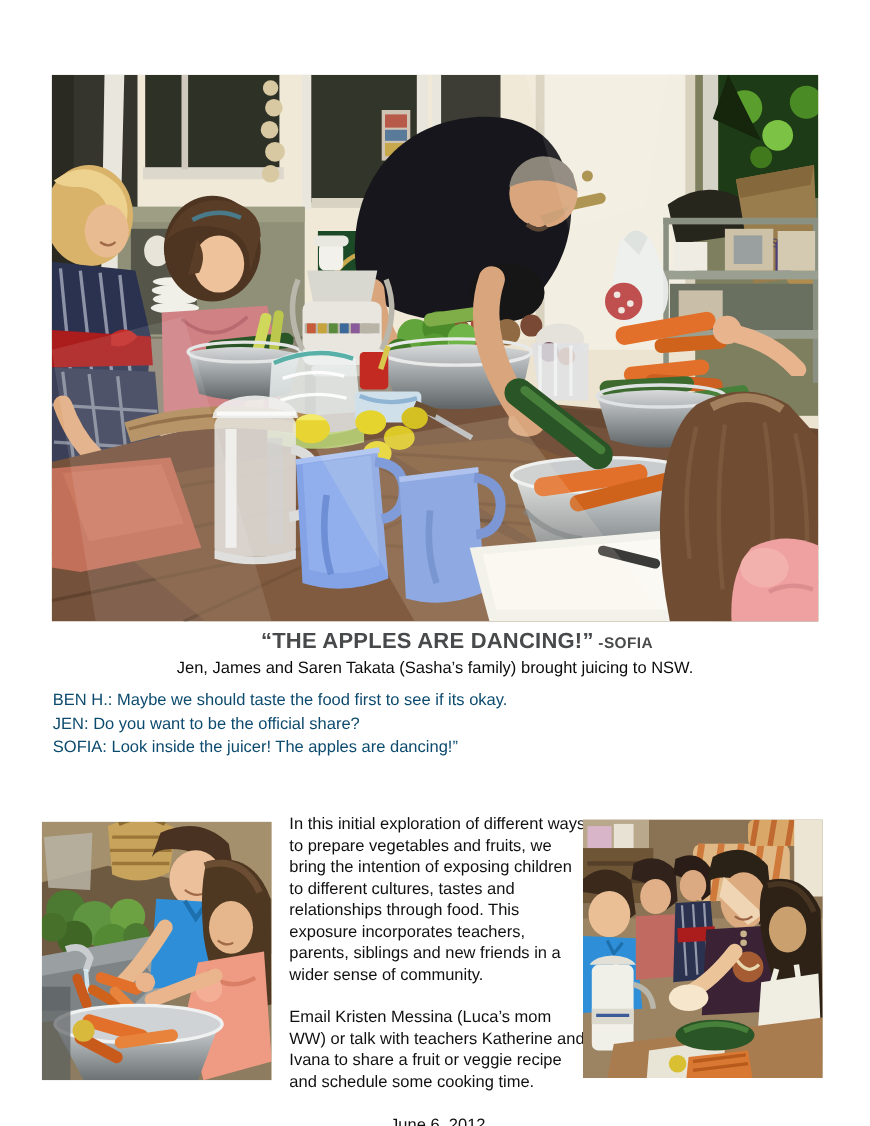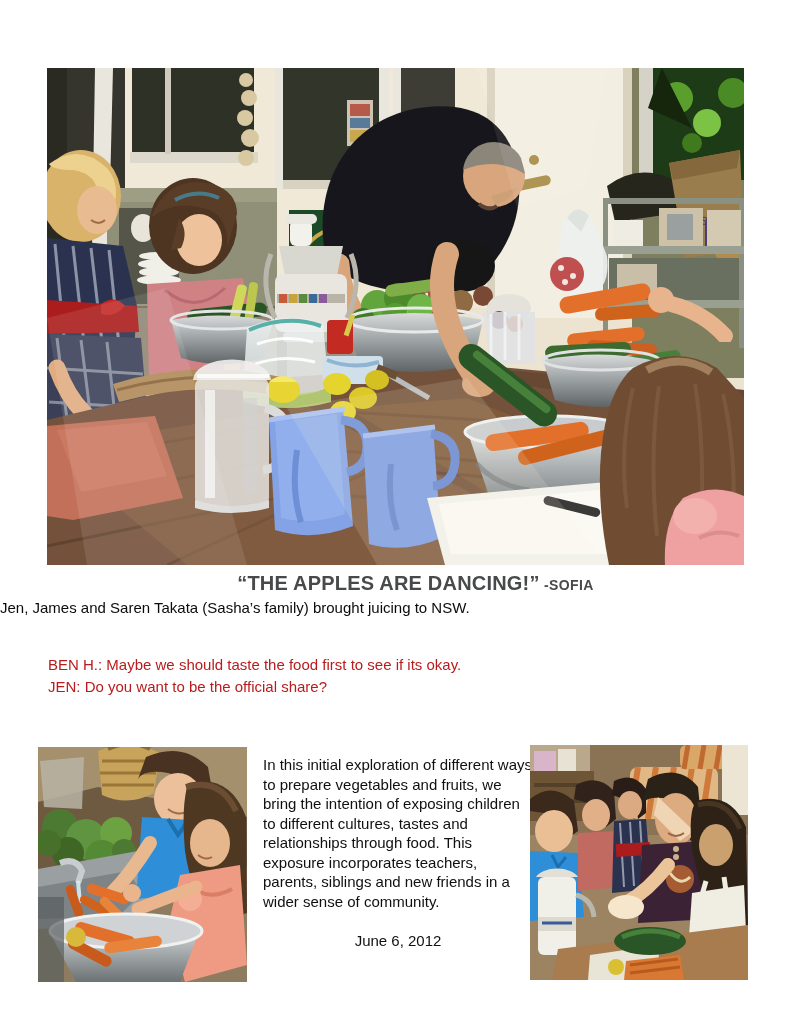--- a/index.html
+++ b/index.html
@@ -13,32 +13,32 @@
   .photo svg{display:block;width:100%;height:100%;}
   #photo-main{left:47px;top:68px;width:697px;height:497px;}
   #photo-left{left:38px;top:747px;width:209px;height:235px;}
   #photo-right{left:530px;top:745px;width:218px;height:235px;}
   .headline{
     left:0;top:572px;width:791px;text-align:center;
     color:#48494a;font-weight:bold;font-size:20px;letter-spacing:.2px;padding-left:20px;
   }
   .headline .attr{font-size:14px;letter-spacing:.4px;}
   .subtitle{
-    left:0;top:599px;width:791px;
+    left:0;top:599px;width:791px;text-align:center;
     font-size:15px;color:#0b0b0b;
   }
   .dialogue{
-    left:48px;top:654px;width:700px;
-    font-size:15px;line-height:21.5px;color:#b91c1c;
+    left:48px;top:626px;width:700px;
+    font-size:15px;line-height:21.5px;color:#0c4a6e;
   }
   .bodycol{
     left:263px;top:740px;width:270px;
     font-size:15px;line-height:19.5px;color:#101010;
   }
-  .bodycol p{margin:15px 0 19px 0;}
+  .bodycol p{margin:0 0 19px 0;}
   .datefield{text-align:center;margin-top:20px;}
 </style>
 </head>
 <body>
 
 <div id="photo-main" class="photo" role="img" aria-label="Man in black shirt prepares vegetables at outdoor wooden table with children; juicer, steel bowls of carrots and cucumbers, lemons, blue pitchers">
   <svg viewBox="0 0 697 497" preserveAspectRatio="none">
     <defs>
       <linearGradient id="steel" x1="0" y1="0" x2="0" y2="1">
         <stop offset="0" stop-color="#d8dadb"></stop>
@@ -386,20 +386,21 @@
 </div>
 
 <div class="abs headline">
   <span>“THE APPLES ARE DANCING!”</span><span class="attr"> -SOFIA</span>
 </div>
 <div class="abs subtitle">Jen, James and Saren Takata (Sasha’s family) brought juicing to NSW.</div>
 
 <div class="abs dialogue">
   <div>BEN H.: Maybe we should taste the food first to see if its okay.</div>
   <div>JEN: Do you want to be the official share?</div>
+  <div>SOFIA: Look inside the juicer! The apples are dancing!”</div>
 </div>
 
 <div id="photo-left" class="photo" role="img" aria-label="Boy in blue shirt and girl in peach top wash carrots at an outdoor sink over a steel bowl">
   <svg viewBox="0 0 209 235" preserveAspectRatio="none">
     <defs>
       <linearGradient id="steelL" x1="0" y1="0" x2="0" y2="1">
         <stop offset="0" stop-color="#e4e6e7"></stop>
           <stop offset=".5" stop-color="#a9aeb0"></stop>
           <stop offset="1" stop-color="#6c7173"></stop>
       </linearGradient>
@@ -463,20 +464,21 @@
       <rect x="66" y="192" width="58" height="11" rx="5.5" fill="#e8833a" transform="rotate(-8 95 197)"></rect>
       <rect x="28" y="200" width="48" height="11" rx="5.5" fill="#c85a1c" transform="rotate(28 52 205)"></rect>
       <circle cx="38" cy="190" r="10" fill="#d8b93a"></circle>
       <rect x="0" y="150" width="26" height="85" fill="#5a5e60" opacity=".7"></rect>
     </g>
   </svg>
 </div>
 
 <div class="abs bodycol">
   <p>In this initial exploration of different ways to prepare vegetables and fruits, we bring the intention of exposing children to different cultures, tastes and relationships through food. This exposure incorporates teachers, parents, siblings and new friends in a wider sense of community.</p>
+  <p>Email Kristen Messina (Luca’s mom WW) or talk with teachers Katherine and Ivana to share a fruit or veggie recipe and schedule some cooking time.</p>
   <div class="datefield">June 6, 2012</div>
 </div>
 
 <div id="photo-right" class="photo" role="img" aria-label="Teacher with children around juicing table; girl in white dress holds an apple">
   <svg viewBox="0 0 218 235" preserveAspectRatio="none">
     <defs>
         <filter id="softR">
           <feGaussianBlur stdDeviation="0.6"></feGaussianBlur>
         </filter>
       </defs>

